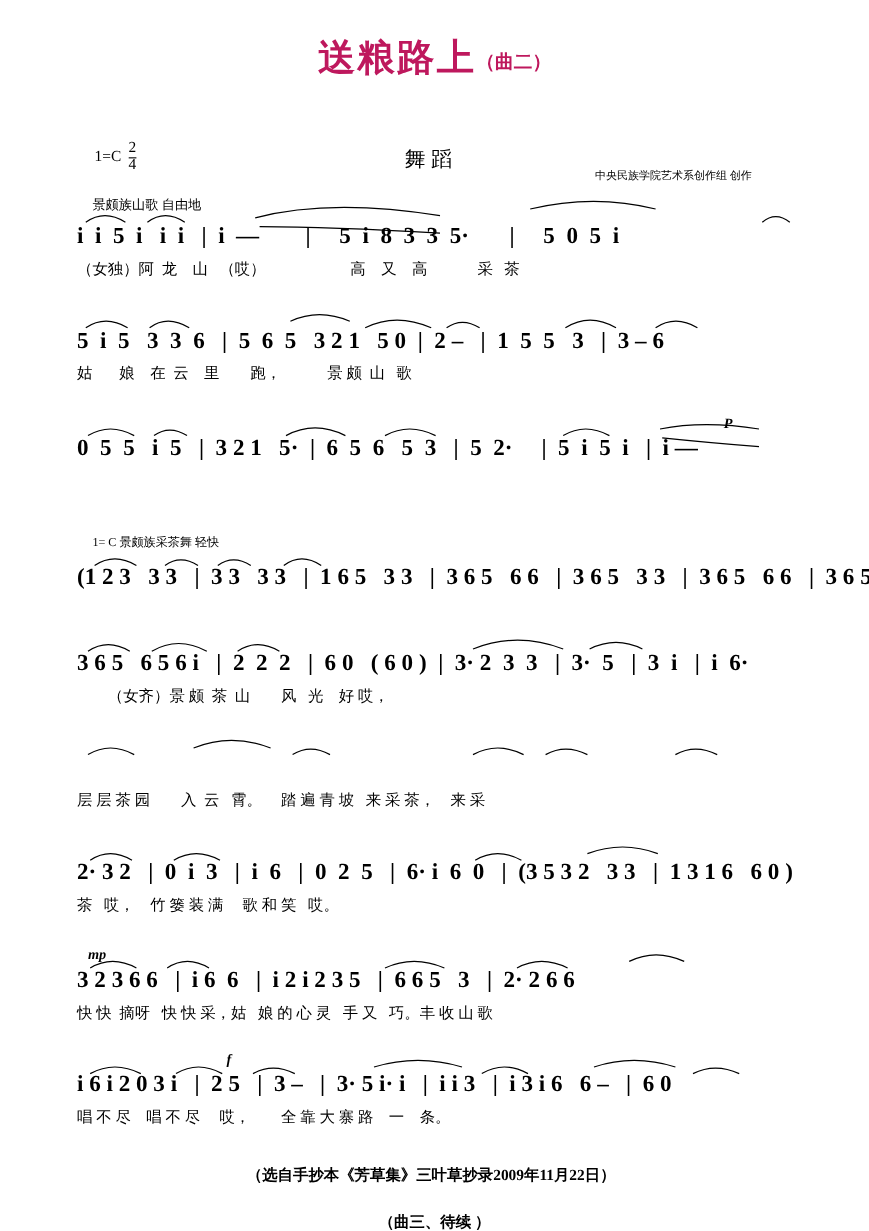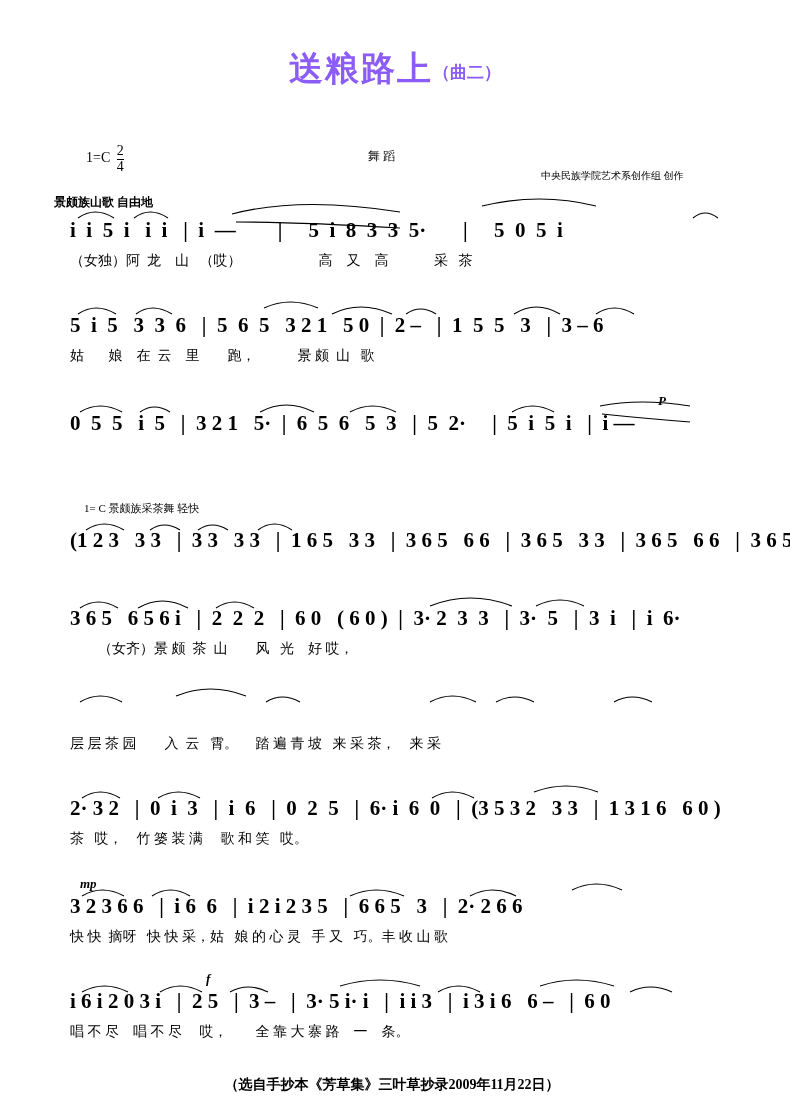--- a/index.html
+++ b/index.html
@@ -8,25 +8,25 @@
     background:#ffffff;
     font-family:"Liberation Serif", serif;
     color:#000;
     position:relative;
     overflow:hidden;
   }
   .page{position:relative;width:790px;height:1119px;}
 
   .title{
     text-align:center;
-    color:#8b5cf6;
+    color:#be185d;
     font-weight:bold;
     font-size:34px;
     letter-spacing:2px;
-    margin-top:46px;
+    margin-top:30px;
     font-family:"Liberation Serif", serif;
   }
   .title .sub{
     font-size:17px;
     letter-spacing:0;
     vertical-align:2px;
   }
   .key{
     position:absolute;left:86px;top:98px;
     font-size:14px;
@@ -36,23 +36,23 @@
     display:inline-block;
     text-align:center;
     vertical-align:middle;
     line-height:1.05;
     margin-left:3px;
     font-size:14px;
   }
   .key .frac .num{display:block;}
   .key .frac .den{display:block;border-top:1px solid #000;}
 
-  .dance{position:absolute;left:368px;top:102px;font-size:12px;}
+  .dance{position:absolute;left:368px;top:102px;font-size:19px;}
   .credit{position:absolute;left:541px;top:123px;font-size:10px;}
-  .style-note{position:absolute;left:54px;top:148px;font-size:12px;font-weight:bold;}
+  .style-note{position:absolute;left:84px;top:148px;font-size:12px;}
 
   .sec2-note{position:absolute;left:84px;top:455px;font-size:11px;}
 
   
   .sys{
     position:absolute;
     left:70px; width:660px;
     height:58px;
   }
   .notes{

